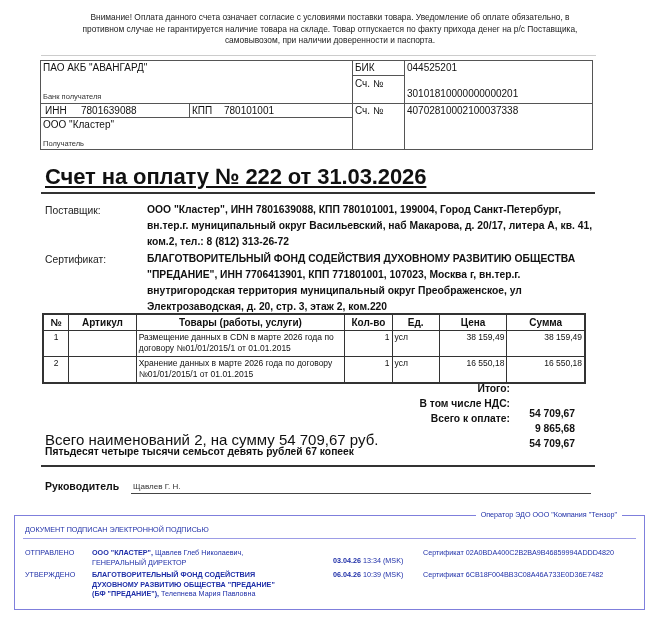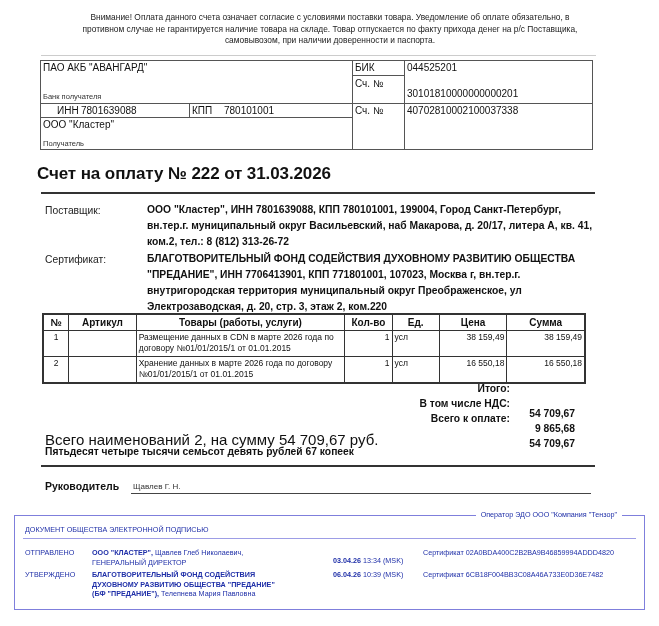--- a/index.html
+++ b/index.html
@@ -10,21 +10,21 @@
   .notice-rule { position: absolute; left: 41px; top: 55px; width: 555px; height: 1px; background: #ccc; }
 
   
   .bank { position: absolute; left: 40px; top: 60px; width: 553px; height: 90px;
           border: 1px solid #555; box-sizing: border-box; font-size: 10px; }
   .bank .cell { position: absolute; box-sizing: border-box; }
   .bank .vl { position: absolute; width: 1px; background: #555; }
   .bank .hl { position: absolute; height: 1px; background: #555; }
   .lbl-small { font-size: 7.5px; color: #333; }
 
-  .title { position: absolute; left: 37px; top: 164px; font-size: 17px; font-weight: bold; letter-spacing: -0.1px; }
+  .title { position: absolute; left: 45px; top: 164px; font-size: 22px; font-weight: bold; letter-spacing: -0.1px; text-decoration: underline; }
   .rule-thick { position: absolute; left: 41px; height: 2px; background: #333; width: 554px; }
 
   .party-lbl { position: absolute; left: 45px; font-size: 10.3px; color: #222; }
   .party-val { position: absolute; left: 147px; width: 450px; font-size: 10.3px; font-weight: bold; line-height: 16px; }
 
   table.items { position: absolute; left: 42px; top: 313px; width: 544px; border-collapse: collapse;
                 font-size: 8.5px; border: 2px solid #333; }
   table.items th { font-size: 10px; font-weight: bold; border: 1px solid #333; padding: 1px 3px; height: 13px; }
   table.items td { border: 1px solid #333; padding: 1px 2px; vertical-align: top; line-height: 11px; height: 23px; }
   .r { text-align: right; } .c { text-align: center; }
@@ -68,21 +68,21 @@
   <div class="hl" style="left:0; top:56px; width:311px;"></div>
   <div class="vl" style="left:148px; top:42px; height:14px;"></div>
 
   <div class="cell" style="left:2px; top:1px;">ПАО АКБ "АВАНГАРД"</div>
   <div class="cell lbl-small" style="left:2px; top:31px;">Банк получателя</div>
   <div class="cell" style="left:314px; top:1px;">БИК</div>
   <div class="cell" style="left:366px; top:1px;">044525201</div>
   <div class="cell" style="left:314px; top:17px;">Сч. №</div>
   <div class="cell" style="left:366px; top:27px;">30101810000000000201</div>
 
-  <div class="cell" style="left:16px; top:44px;">ИНН</div>
+  <div class="cell" style="left:4px; top:44px;">ИНН</div>
   <div class="cell" style="left:40px; top:44px;">7801639088</div>
   <div class="cell" style="left:151px; top:44px;">КПП</div>
   <div class="cell" style="left:183px; top:44px;">780101001</div>
   <div class="cell" style="left:314px; top:44px;">Сч. №</div>
   <div class="cell" style="left:366px; top:44px;">40702810002100037338</div>
 
   <div class="cell" style="left:2px; top:58px;">ООО "Кластер"</div>
   <div class="cell lbl-small" style="left:2px; top:78px;">Получатель</div>
 </div>
 
@@ -147,21 +147,21 @@
 <div class="count">Всего наименований 2, на сумму 54 709,67 руб.</div>
 <div class="words">Пятьдесят четыре тысячи семьсот девять рублей 67 копеек</div>
 <div class="rule-thick" style="top:465px;"></div>
 
 <div class="head-lbl">Руководитель</div>
 <div class="head-name">Щавлев Г. Н.</div>
 <div class="head-line"></div>
 
 <div class="sig">
   <div class="op">Оператор ЭДО ООО "Компания "Тензор"</div>
-  <div class="hdr-l">ДОКУМЕНТ ОБЩЕСТВА ЭЛЕКТРОННОЙ ПОДПИСЬЮ</div>
+  <div class="hdr-l">ДОКУМЕНТ ПОДПИСАН ЭЛЕКТРОННОЙ ПОДПИСЬЮ</div>
   <div class="hdr-line"></div>
 
   <div class="lbl" style="top:32px;">ОТПРАВЛЕНО</div>
   <div class="who" style="top:32px;">
     <span class="b">ООО "КЛАСТЕР",</span>
     <span>Щавлев Глеб Николаевич, ГЕНЕРАЛЬНЫЙ ДИРЕКТОР</span>
   </div>
   <div class="when" style="top:40px;">
     <span class="b">03.04.26</span>
     <span>13:34 (MSK)</span>

